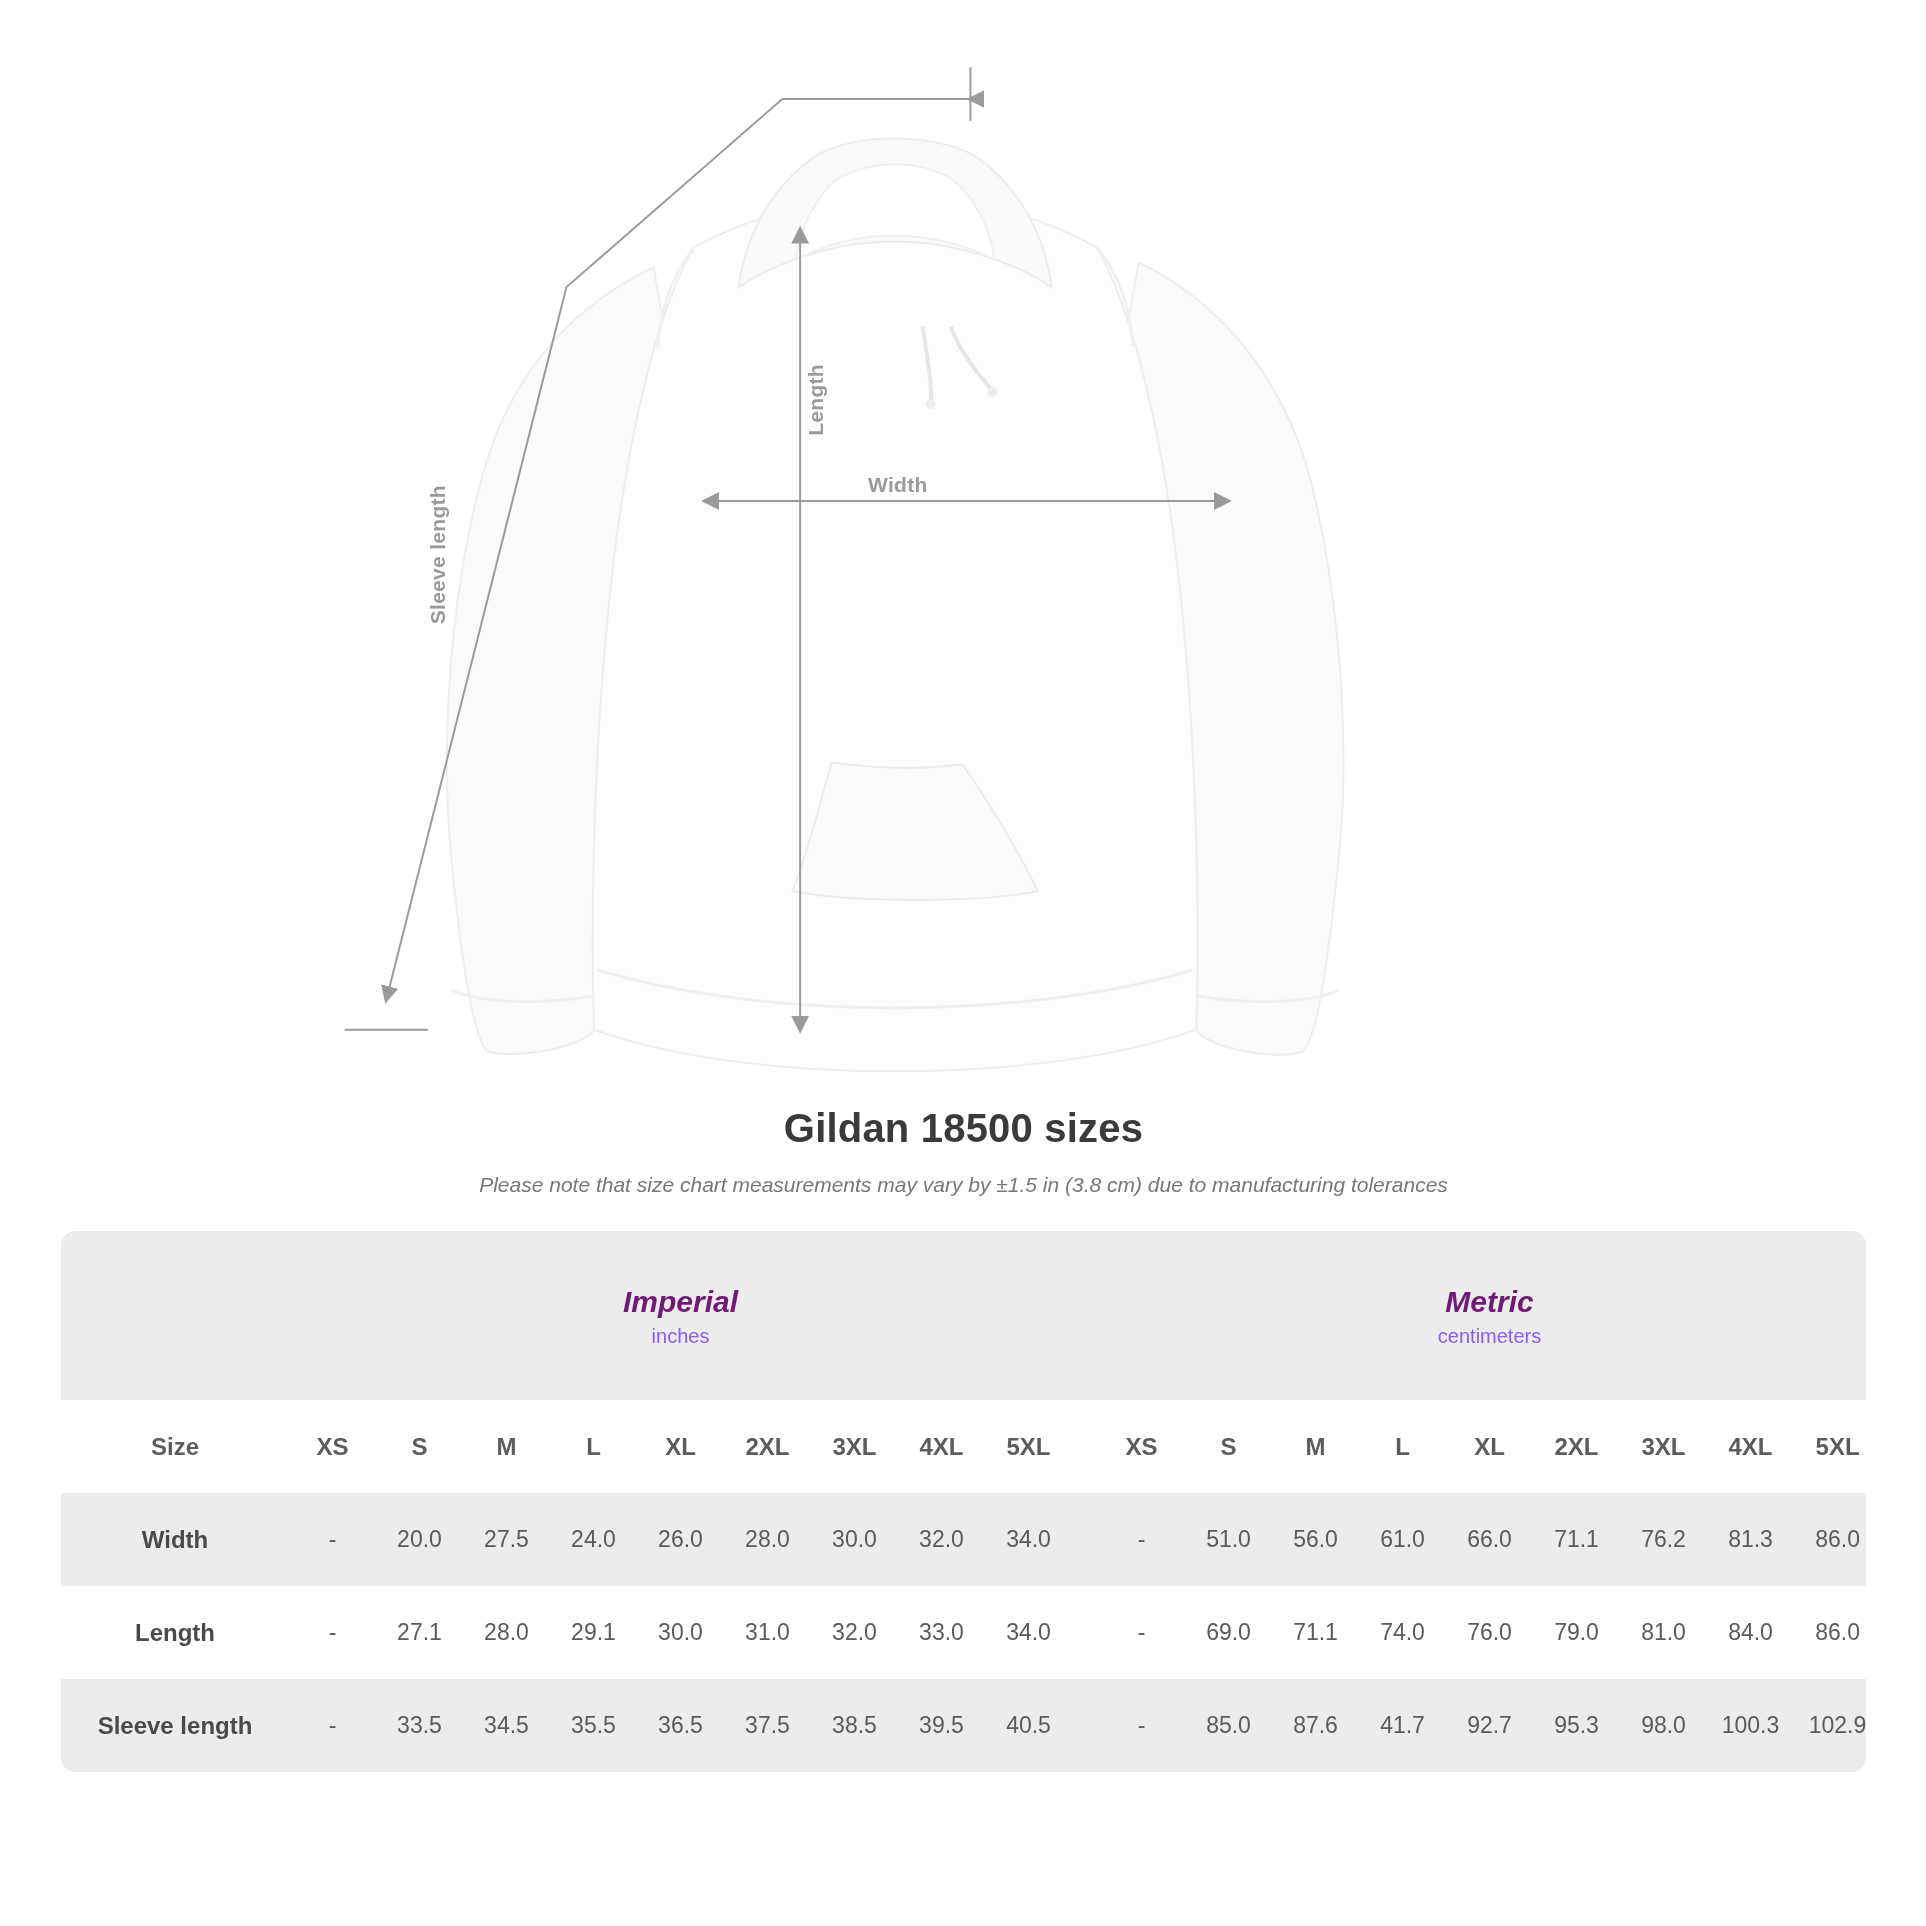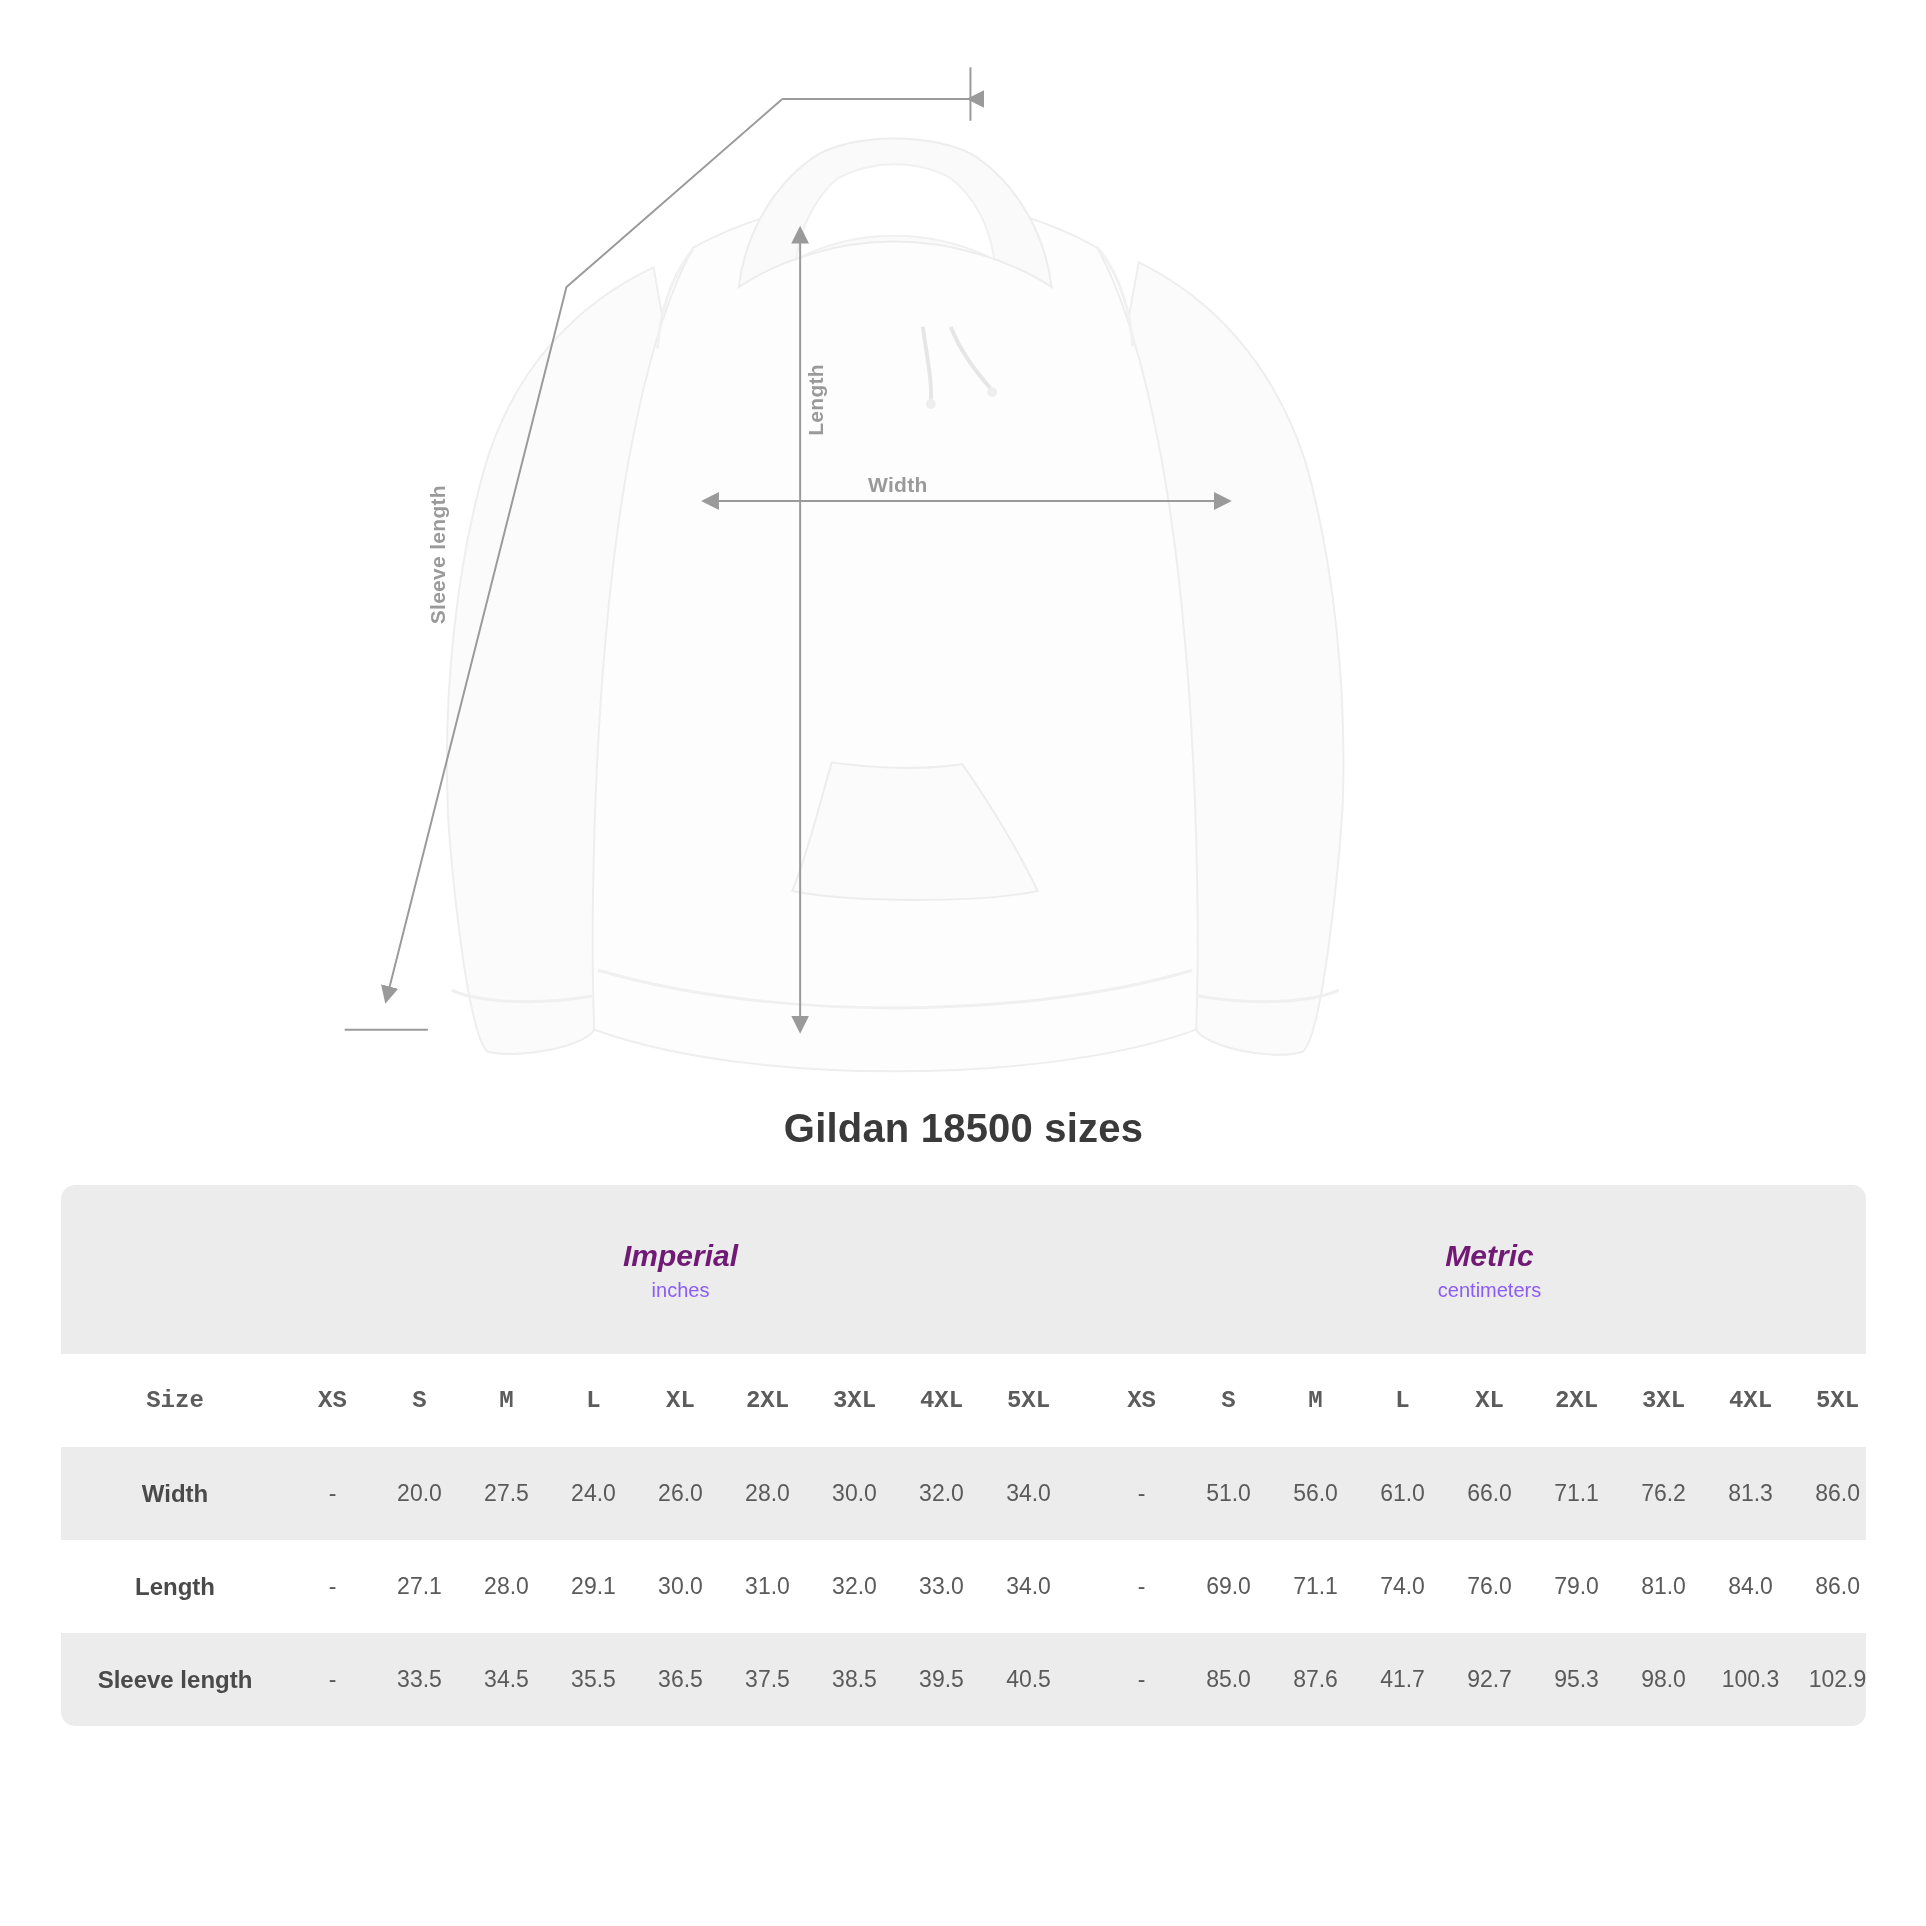--- a/index.html
+++ b/index.html
@@ -119,21 +119,20 @@
   tr.unit-row td.corner-right {
     border-top-right-radius: 14px;
   }
 
   tr.head-row th {
     background: #ffffff;
     height: 91px;
     font-size: 24px;
     font-weight: bold;
     color: #5c5c5c;
-    font-family: Liberation Mono, monospace;
   }
   tr.head-row th.rowlabel {
     font-size: 24px;
   }
 
   tr.band td {
     height: 91px;
   }
   tr.band.shaded td {
     background: #ececec;
@@ -225,20 +224,21 @@
       </g>
     </svg>
 
     <div class="dim-label label-length">Length</div>
     <div class="dim-label label-width">Width</div>
     <div class="dim-label label-sleeve">Sleeve length</div>
   </div>
 
   <div class="title-block">
     <h1 class="chart-title">Gildan 18500 sizes</h1>
+    <div class="chart-note">Please note that size chart measurements may vary by ±1.5 in (3.8 cm) due to manufacturing tolerances</div>
   </div>
 
   <div class="table-wrap">
     <table class="size-table">
       <colgroup>
         <col style="width:228px">
         <col span="9" style="width:87px">
         <col style="width:26px">
         <col span="9" style="width:87px">
       </colgroup>

